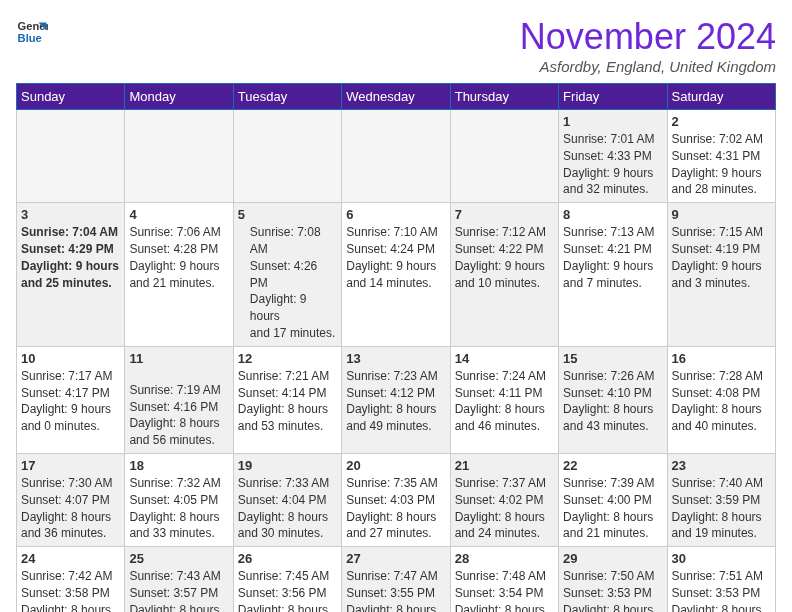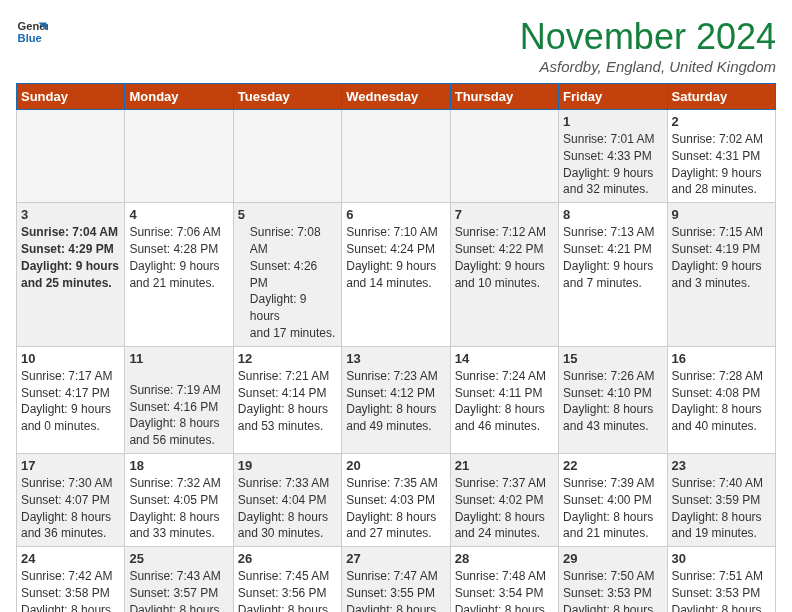--- a/index.html
+++ b/index.html
@@ -24,37 +24,37 @@
     .logo-icon {
       width: 32px;
       height: 32px;
     }
     .title-area {
       text-align: right;
     }
     .month-title {
       font-size: 36px;
       font-weight: 300;
-      color: #15803d;
+      color: #6d28d9;
     }
     .location {
       font-size: 15px;
       color: #555;
       font-style: italic;
     }
     table {
       width: 100%;
       border-collapse: collapse;
       table-layout: fixed;
     }
     th {
-      background: #c2410c;
+      background: #4c1d95;
       color: #fff;
       font-size: 13px;
-      font-weight: bold;
+      font-weight: normal;
       padding: 5px 4px;
       text-align: left;
       border: 1px solid #1a6bb5;
     }
     td {
       vertical-align: top;
       border: 1px solid #ccc;
       padding: 4px;
       font-size: 10.5px;
       color: #333;

